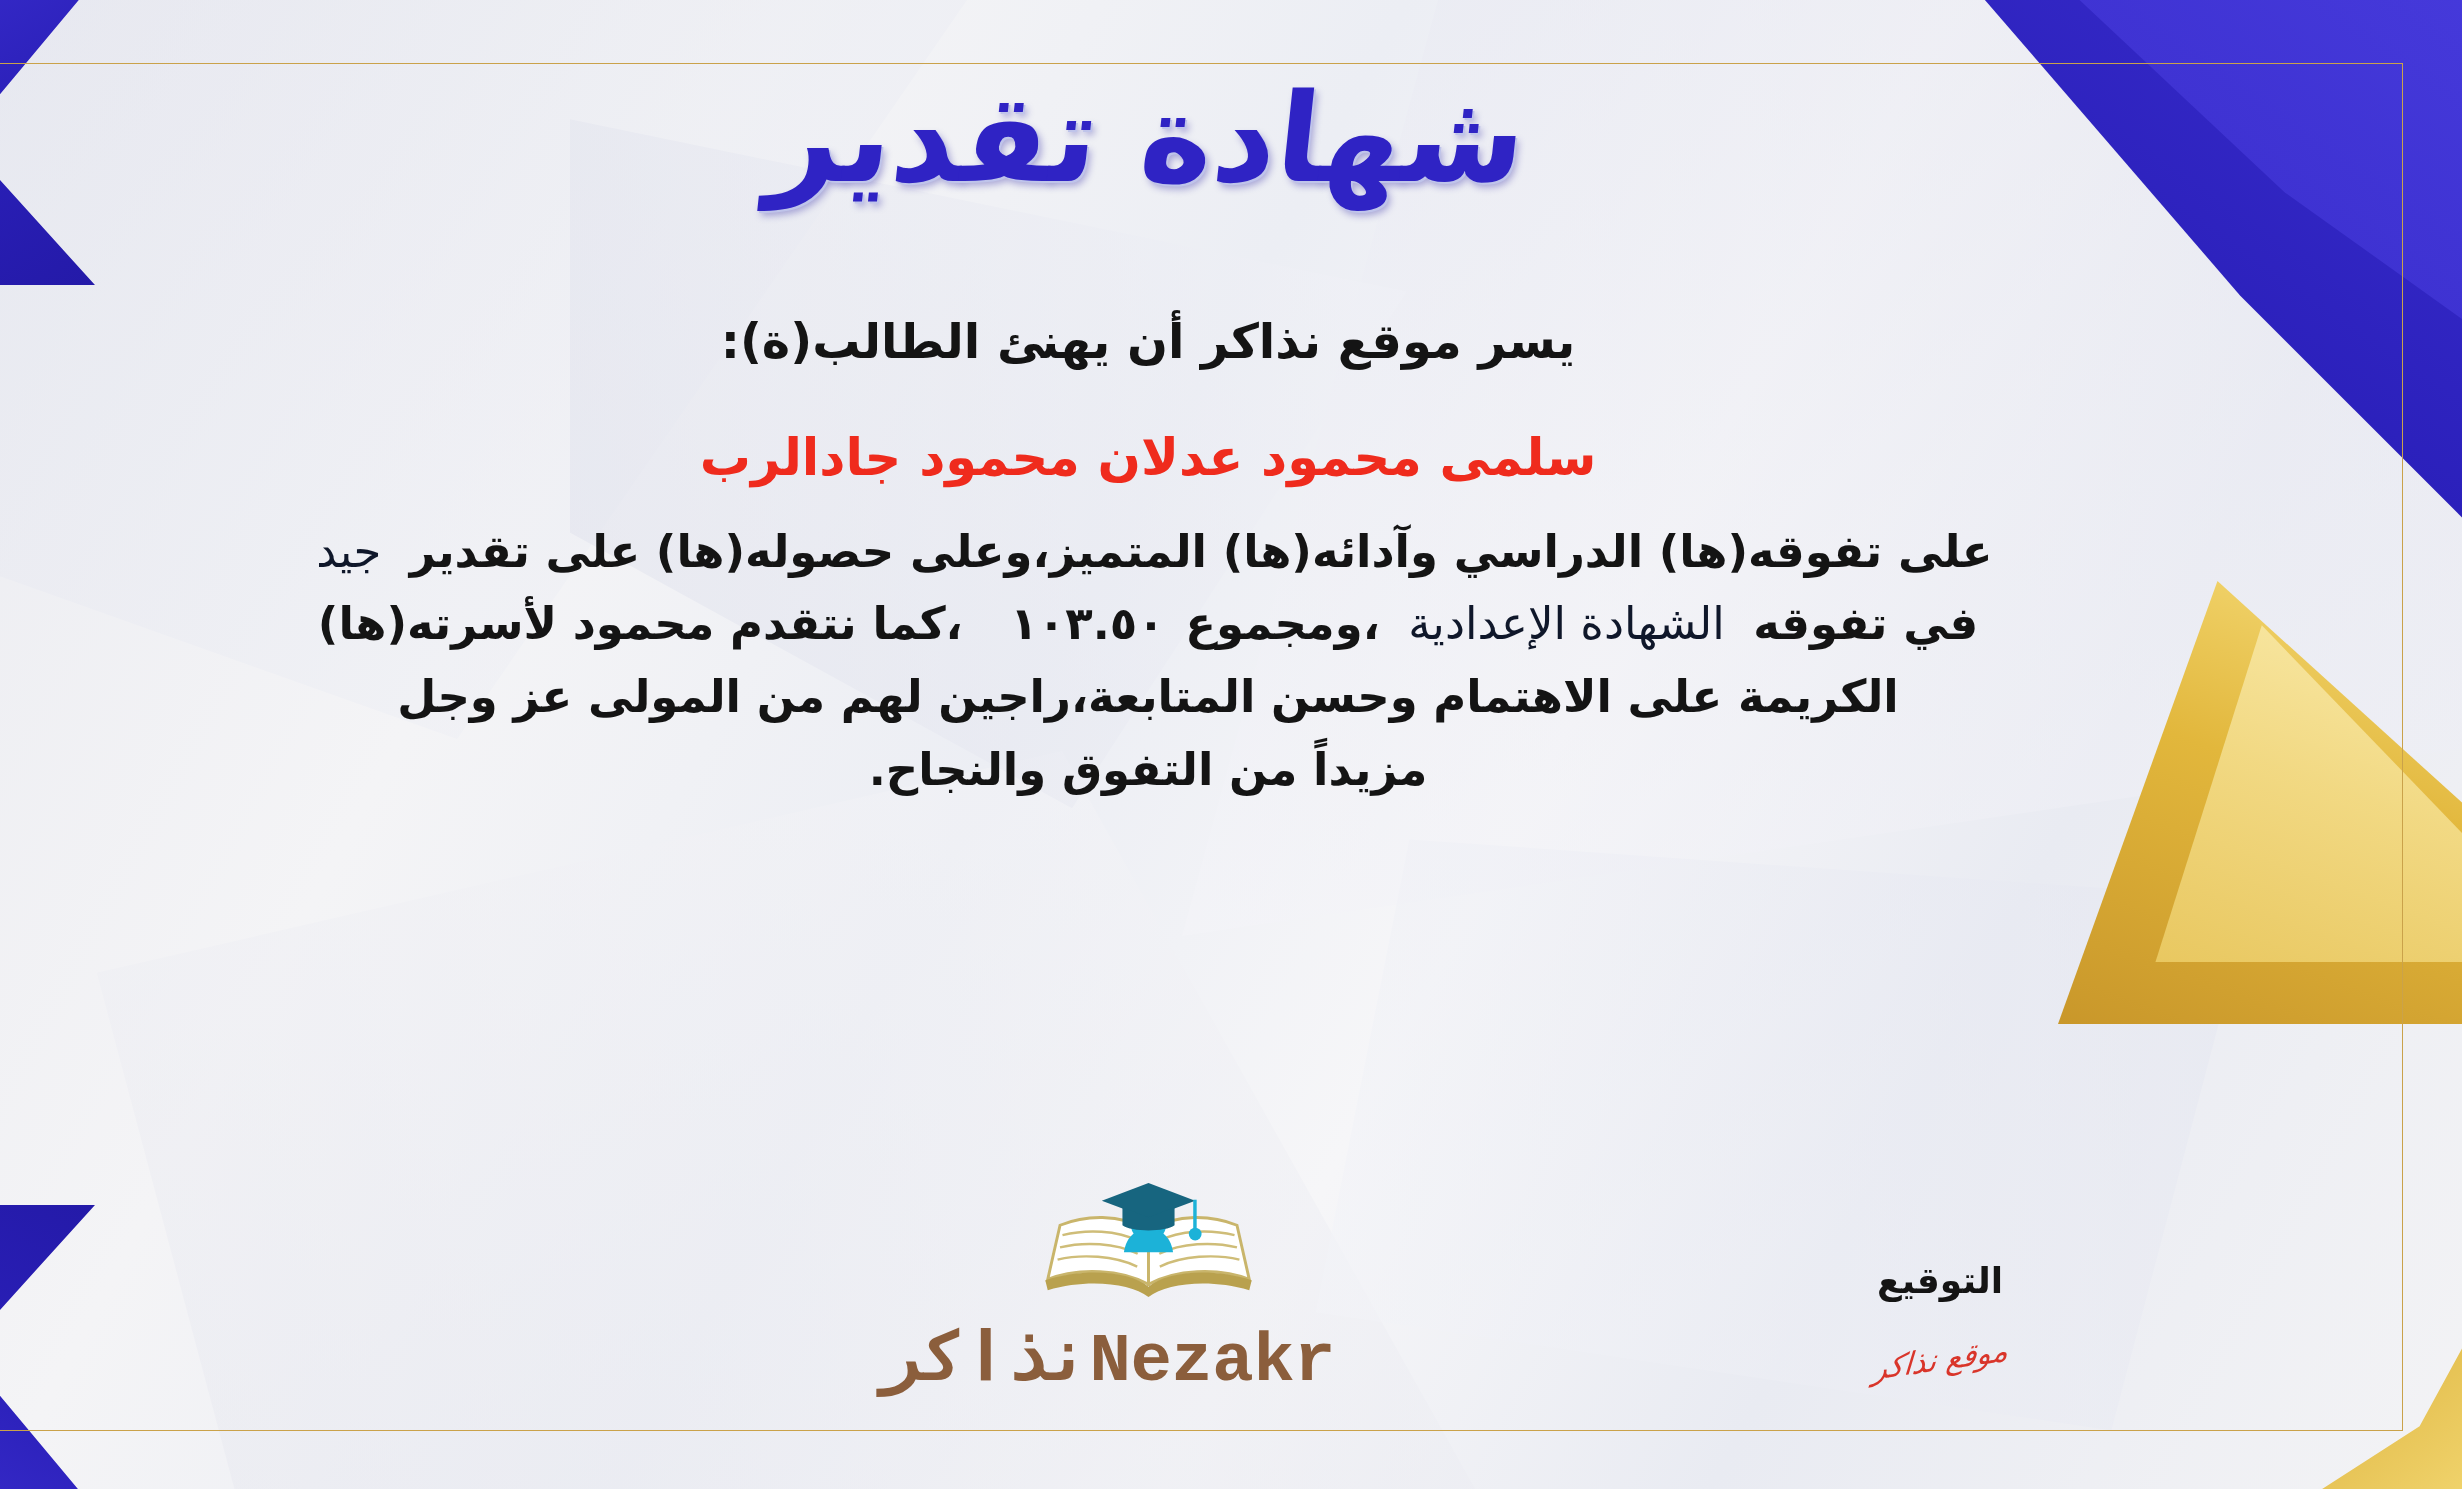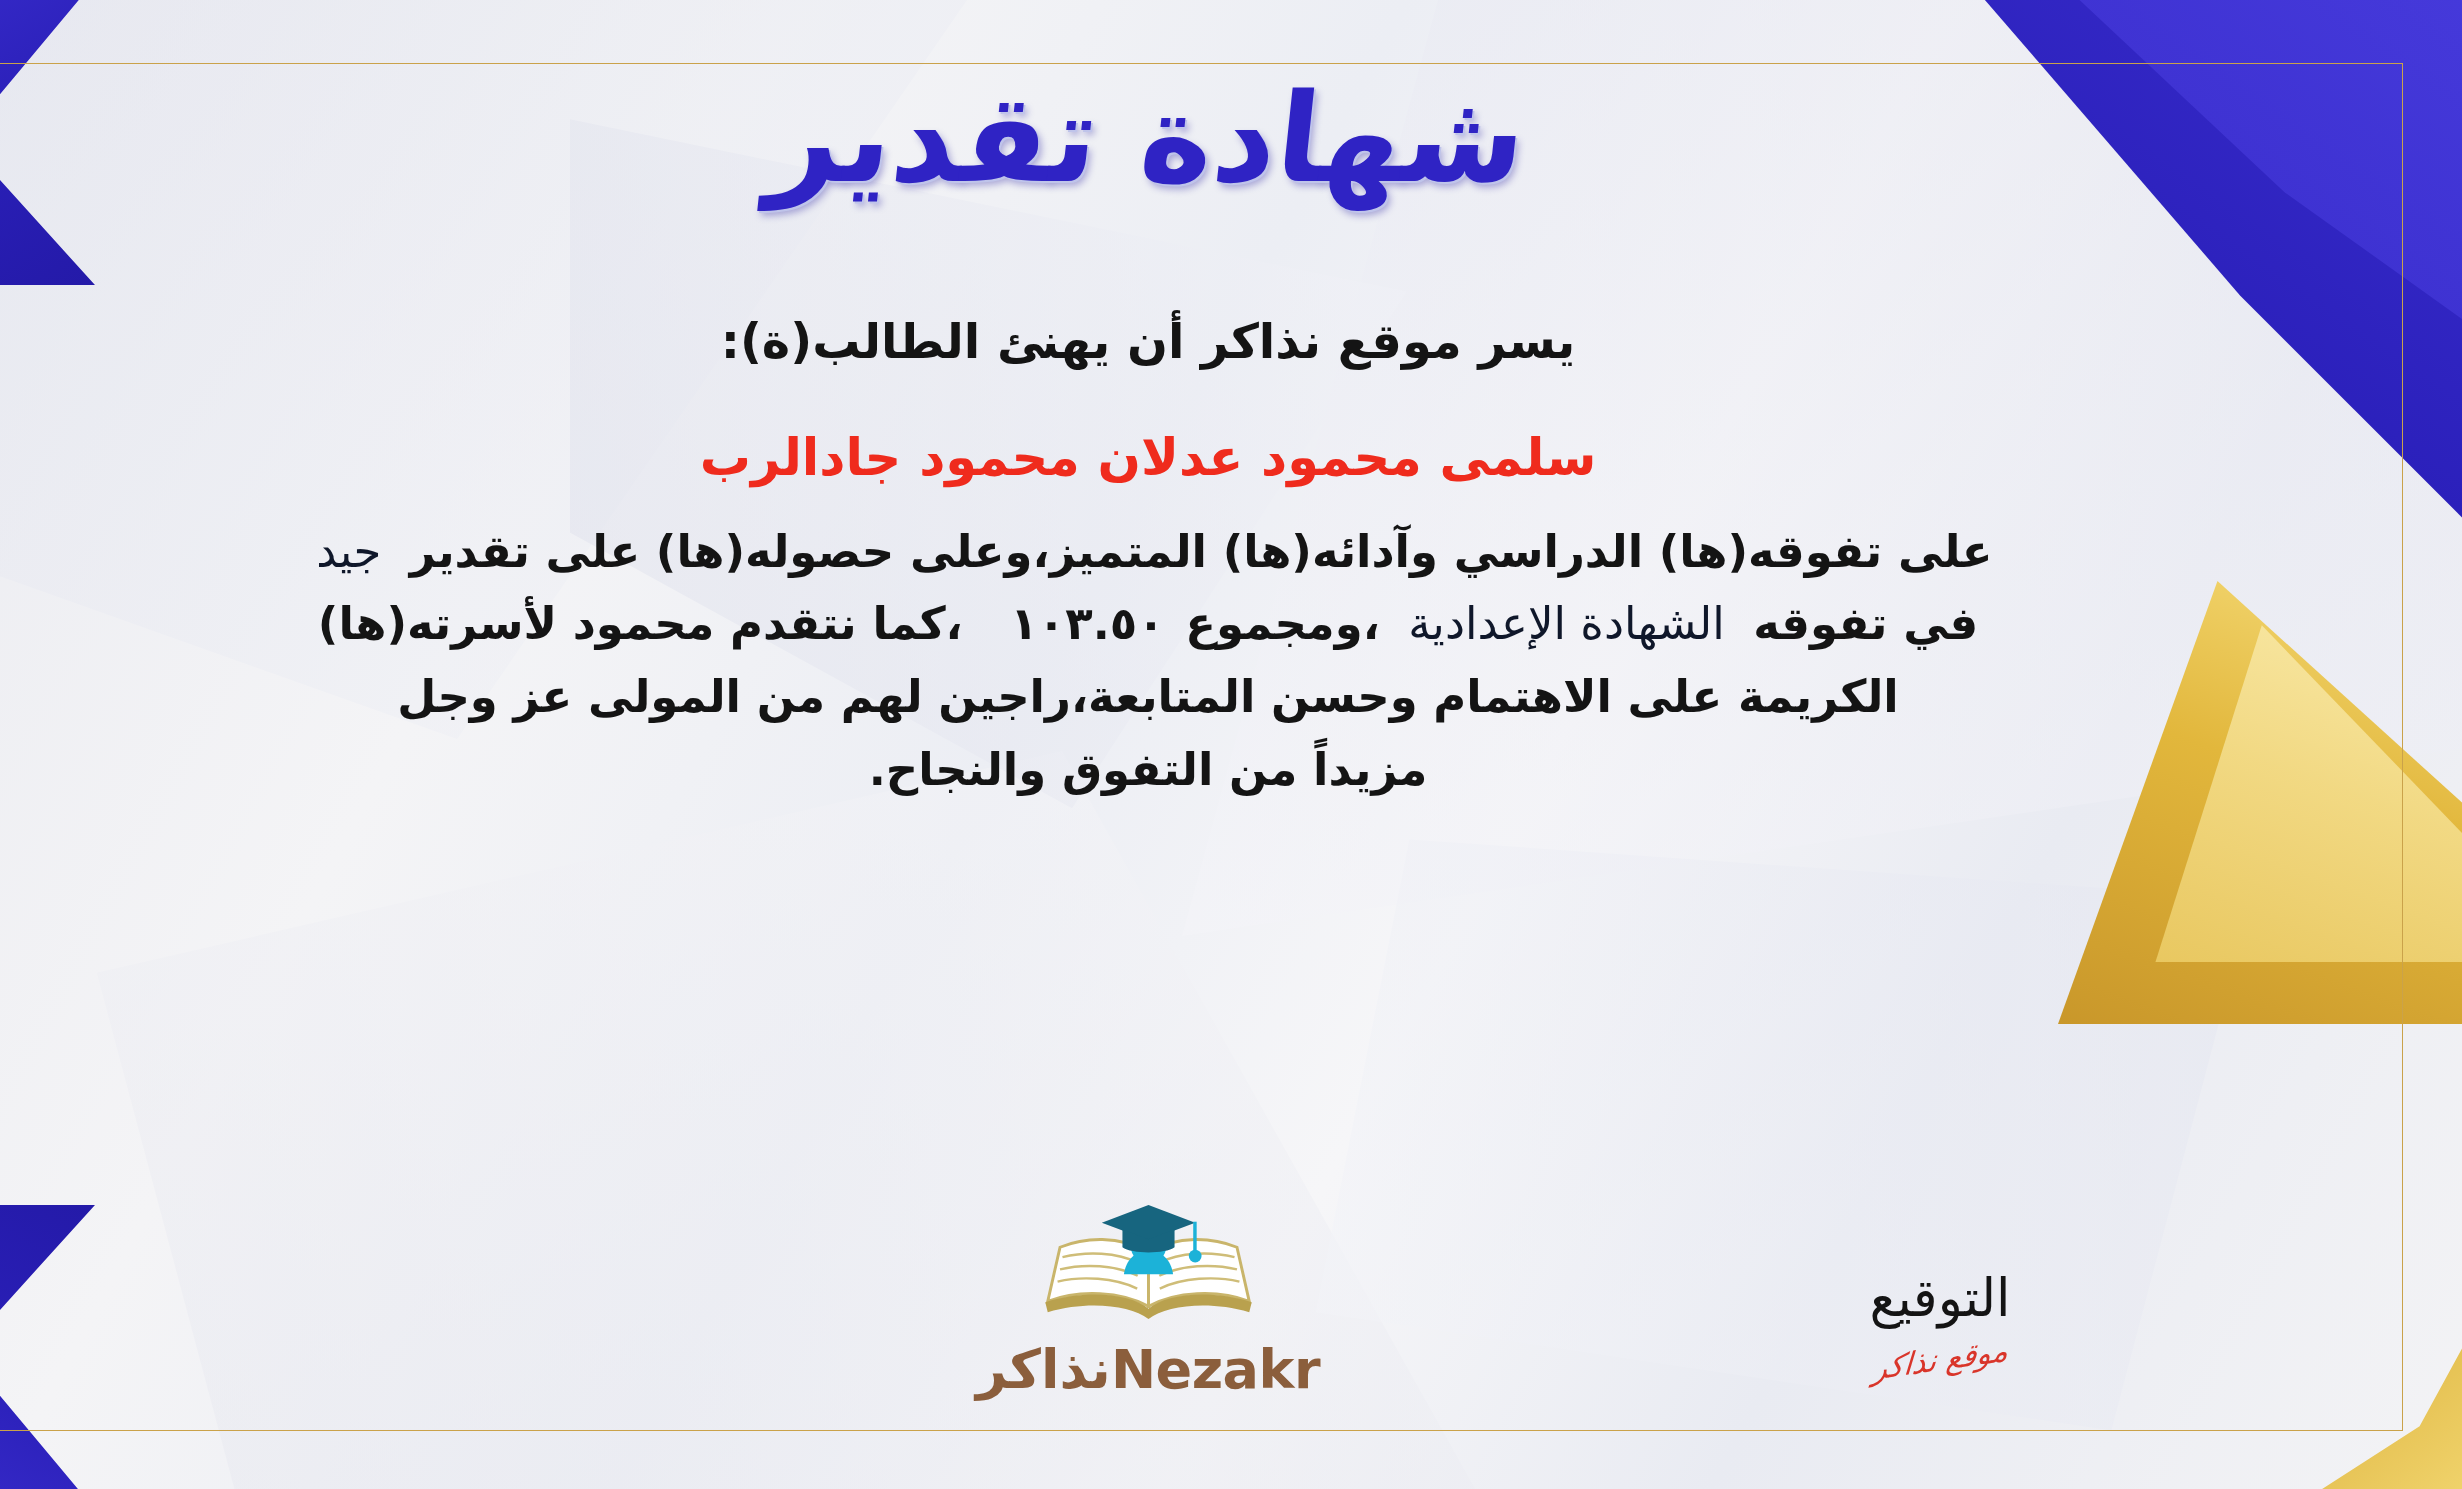--- a/index.html
+++ b/index.html
@@ -223,24 +223,24 @@
 
   
   .signature-block {
     position: absolute;
     right: 394px;
     bottom: 113px;
     text-align: center;
     width: 256px;
   }
   .sig-label {
-    font-size: 52px;
-    font-weight: 400;
+    font-size: 36px;
+    font-weight: 700;
     color: #141414;
-    margin-bottom: 14px;
+    margin-bottom: 41px;
   }
   .sig-script {
     font-family: "DejaVu Serif", "Liberation Serif", serif;
     font-size: 30.5px;
     color: #d9352a;
     transform: rotate(-8deg) skewX(-12deg);
     display: inline-block;
     font-style: italic;
   }
 
@@ -254,25 +254,26 @@
     text-align: center;
   }
   .logo-mark {
     width: 231px;
     height: 148px;
     margin: 0 auto;
     position: relative;
   }
   .logo-word {
     margin-top: 2px;
-    font-size: 54px;
+    font-size: 69px;
     font-weight: 700;
     color: #8b5e3c;
     letter-spacing: -0.5px;
     white-space: nowrap;
+    font-family: Liberation Mono, monospace;
   }
   .logo-word .ar { color: #8b5e3c; }
   .logo-word .en { color: #8b5e3c; }
 </style>
 </head>
 <body>
 
 <div id="certificate">
 
   <div class="bg-base"></div>

